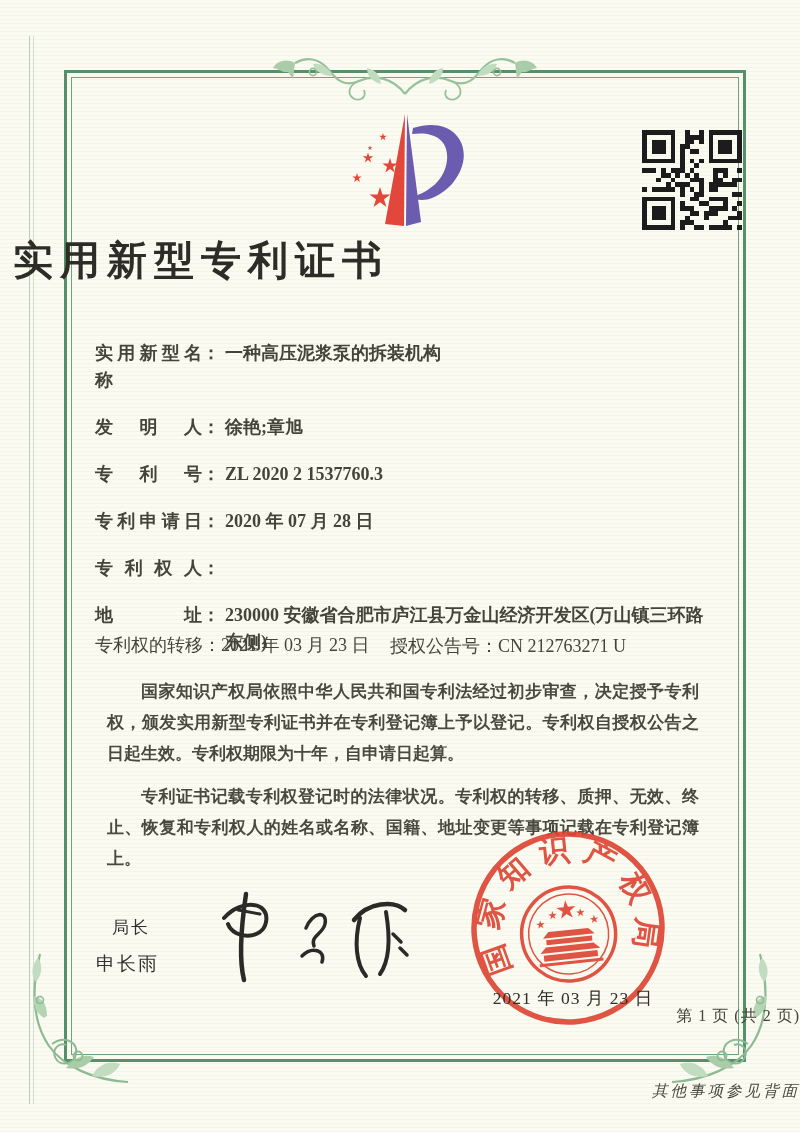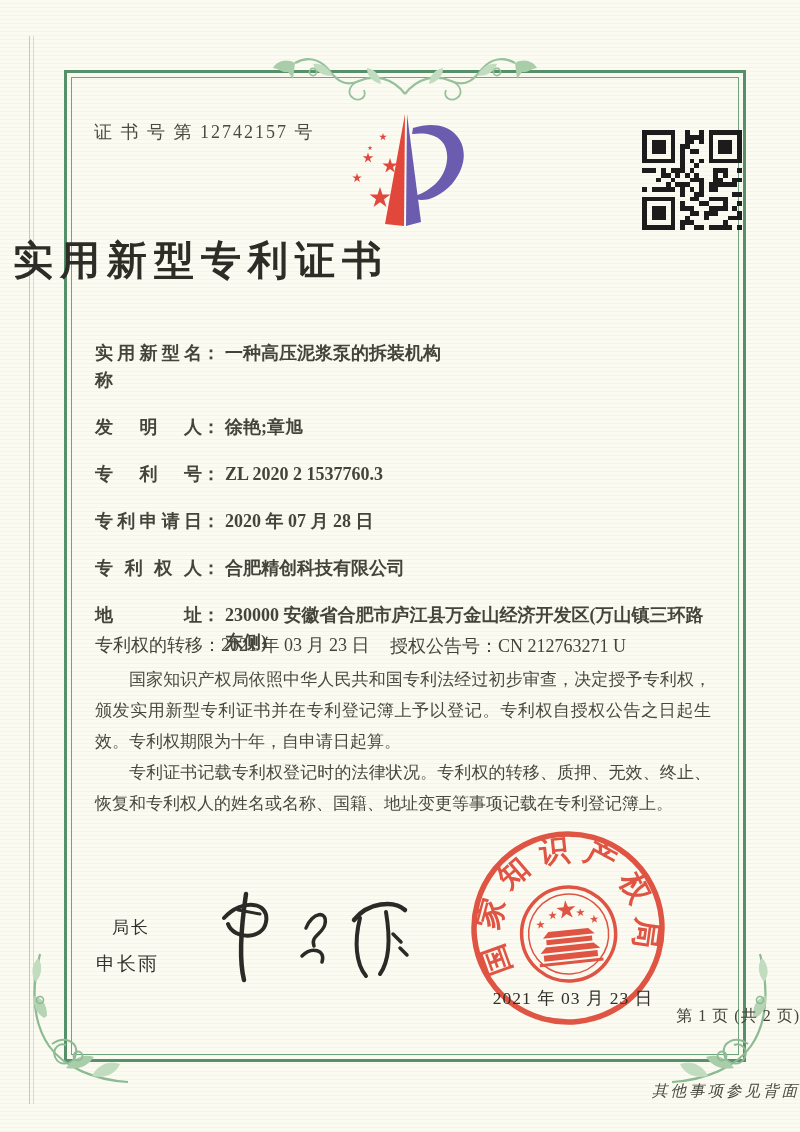--- a/index.html
+++ b/index.html
@@ -40,21 +40,21 @@
   .field-row{display:flex;margin-bottom:20px;line-height:27px;}
   .field-label{width:107px;text-align:justify;text-align-last:justify;flex:none;color:#45443b;}
   .field-colon{flex:none;color:#45443b;}
   .field-value{margin-left:5px;width:505px;color:#45443b;}
   .grant-row{position:absolute;left:95px;top:632px;width:620px;font-size:18px;line-height:27px;color:#45443b;}
   .grant-no{position:absolute;left:295px;top:1px;}
   .paras{
     position:absolute;left:95px;top:664px;width:616px;
     font-size:17px;line-height:31px;text-align:justify;color:#4a493f;
   }
-  .paras p{margin:0;text-indent:2em;}
+  .paras p{margin:12px;text-indent:2em;font-weight:bold;}
   .sig-role{position:absolute;left:112px;top:916px;font-size:17px;letter-spacing:2px;color:#33322c;}
   .sig-name{position:absolute;left:96px;top:951px;font-size:19px;letter-spacing:2px;color:#33322c;}
   .sig-script{position:absolute;left:208px;top:876px;width:205px;height:115px;}
   .seal{position:absolute;left:462px;top:822px;width:212px;height:212px;}
   .seal-date{
     position:absolute;left:478px;top:986px;width:190px;
     font-size:17.5px;letter-spacing:1px;color:#2f2e28;text-align:center;
   }
   .page-num{
     position:absolute;left:0;top:1006px;width:100%;text-align:right;
@@ -111,21 +111,20 @@
   </svg>
   <svg class="orn" style="left:22px;top:952px" width="150" height="150" viewBox="0 0 150 150">
     <use href="#corner-orn"></use>
   </svg>
   <svg class="orn" style="left:628px;top:952px" width="150" height="150" viewBox="0 0 150 150">
     <g transform="translate(150,0) scale(-1,1)">
         <use href="#corner-orn"></use>
       </g>
   </svg>
 
-  <div class="cert-no">证 书 号 第 12742157 号</div>
 
   <svg class="logo" viewBox="0 0 142 122">
     <path d="M80,20 C124,6 146,44 119,76 C103,93 86,95 79,89 C96,84 112,72 114,52 C116,31 100,23 79,26 Z" fill="#6b5caf"></path>
     <polygon points="74,6 73,118 88,114" fill="#6b5caf"></polygon>
     <polygon points="72,6 52,116 71,118" fill="#e2473b"></polygon>
     <use href="#star" transform="translate(47,90) scale(11)" fill="#e2473b"></use>
     <use href="#star" transform="translate(57,58) scale(8)" fill="#e2473b"></use>
     <use href="#star" transform="translate(35,50) scale(5.5)" fill="#e2473b"></use>
     <use href="#star" transform="translate(24,70) scale(5)" fill="#e2473b"></use>
     <use href="#star" transform="translate(50,29) scale(4)" fill="#e2473b"></use>
@@ -371,21 +370,20 @@
       <span class="field-value">ZL 2020 2 1537760.3</span>
     </div>
     <div class="field-row">
       <span class="field-label">专利申请日</span>
         <span class="field-colon">：</span>
       <span class="field-value">2020 年 07 月 28 日</span>
     </div>
     <div class="field-row">
       <span class="field-label">专利权人</span>
         <span class="field-colon">：</span>
-      <span class="field-value">合肥精创科技有限公司</span>
     </div>
     <div class="field-row">
       <span class="field-label">地址</span>
         <span class="field-colon">：</span>
       <span class="field-value">230000 安徽省合肥市庐江县万金山经济开发区(万山镇三环路东侧)</span>
     </div>
   </div>
 
   <div class="grant-row">
     <span><span>专利权的转移</span><span>：</span><span>2021 年 03 月 23 日</span></span>

